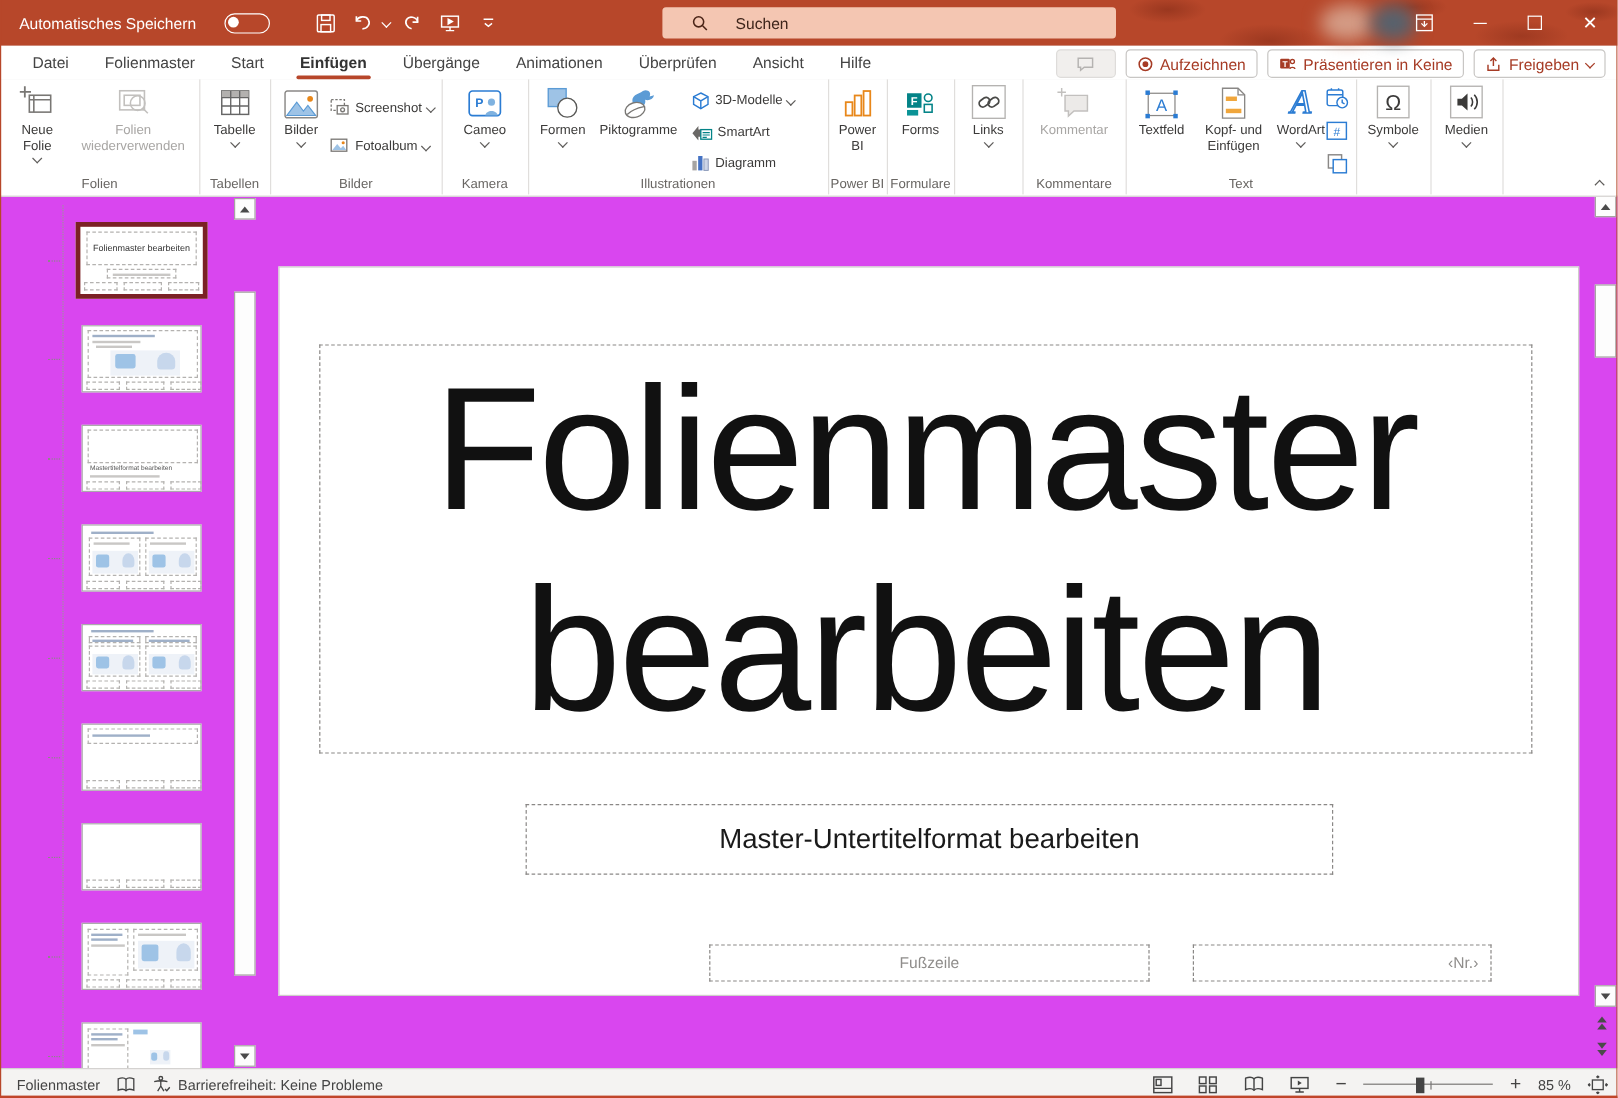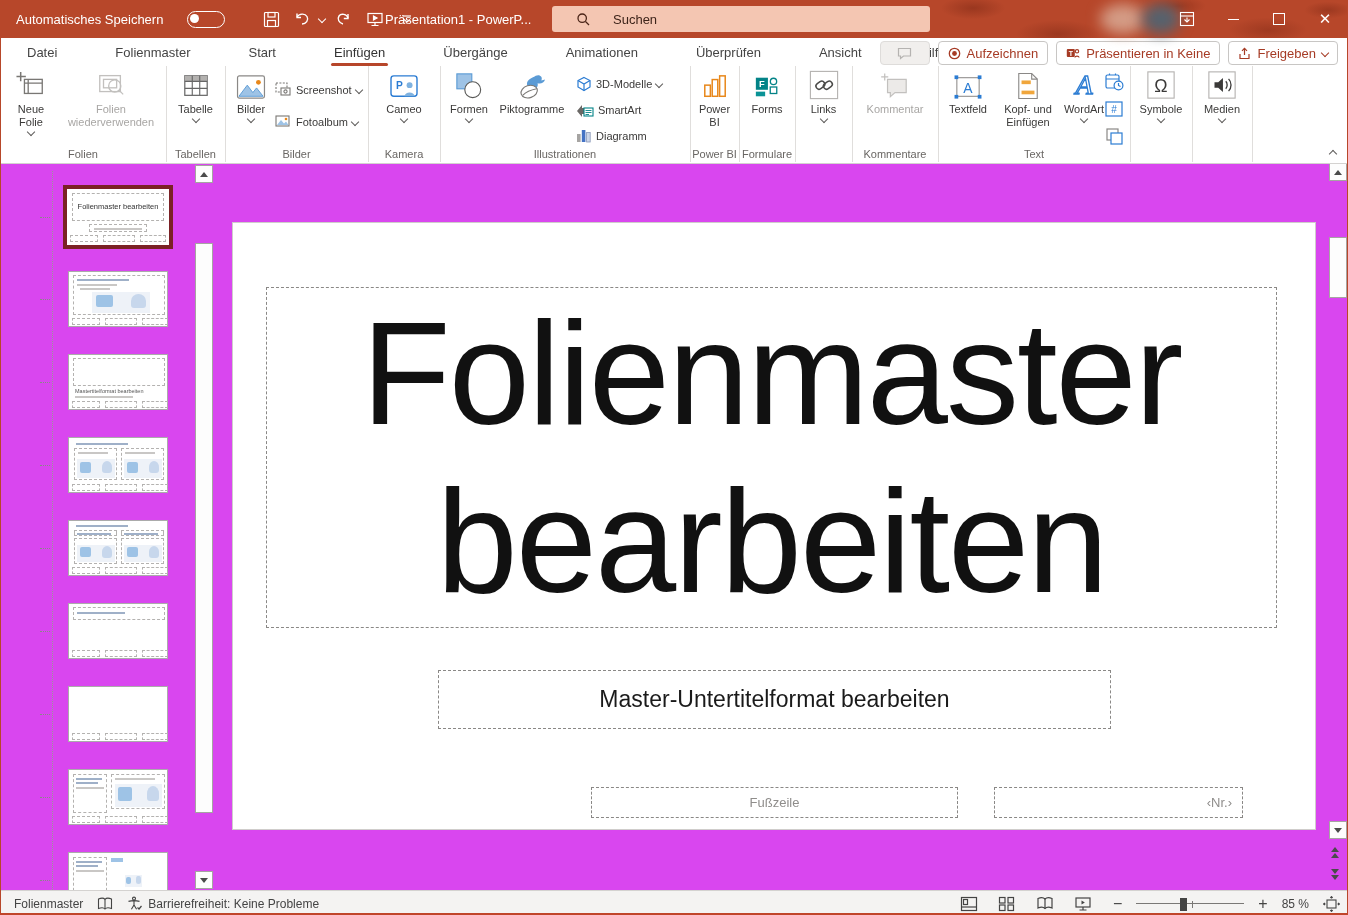--- a/index.html
+++ b/index.html
@@ -30,23 +30,23 @@
   .doc-title{position:absolute;left:385px;top:0;height:38px;display:flex;align-items:center;font-size:13px;white-space:nowrap;}
   .searchbox{position:absolute;left:552px;top:6px;width:378px;height:26px;background:#f4c6b2;border-radius:3px;
              display:flex;align-items:center;color:#3d241a;font-size:13px;}
   .win-ctrls{position:absolute;right:0;top:0;height:38px;display:flex;z-index:52;}
   .win-btn{width:46px;height:38px;display:flex;align-items:center;justify-content:center;color:#fff;font-size:14px;}
   .minbar{width:11px;height:1px;background:#fff;}
   .maxbox{width:10px;height:10px;border:1px solid #fff;}
 
   
   .tabrow{position:absolute;top:38px;left:0;width:1348px;height:28px;background:#fff;z-index:40;}
-  .tabs{position:absolute;left:12px;top:0;height:28px;display:flex;align-items:center;gap:28px;}
+  .tabs{position:absolute;left:12px;top:0;height:28px;display:flex;align-items:center;}
   .tab{padding:0 15px;font-size:13px;color:#444;height:28px;display:flex;align-items:center;position:relative;white-space:nowrap;}
-  .tab.active{color:#333;font-weight:normal;}
+  .tab.active{color:#333;font-weight:bold;}
   .tab.active::after{content:"";position:absolute;left:12px;right:12px;bottom:0;height:3px;background:#b7462a;border-radius:2px;}
   .tab-right{position:absolute;right:10px;top:3px;display:flex;align-items:center;gap:8px;}
   .pill{height:22px;border:1px solid #c8c6c4;border-radius:4px;background:#fff;display:flex;align-items:center;
         padding:0 9px;gap:6px;font-size:13px;color:#a63b25;white-space:nowrap;}
   .pill-disabled{width:30px;background:#f1efed;border:1px solid #dedcda;justify-content:center;}
 
   
   .ribbon{position:absolute;top:66px;left:0;width:1348px;height:97px;background:#fff;border-bottom:1px solid #d4d2d0;z-index:30;}
   .rgroup{position:absolute;top:0;height:96px;border-right:1px solid #e0dedc;}
   .glabel{position:absolute;bottom:2px;left:0;width:100%;text-align:center;font-size:11px;color:#696663;white-space:nowrap;}
@@ -143,21 +143,20 @@
       </span>
       <span class="qat-btn">
         <svg width="12" height="10" viewBox="0 0 12 10" fill="none" stroke="#fff" stroke-width="1.2">
           <path d="M2 2 L10 2"></path>
             <path d="M3 5.5 L6 8 L9 5.5"></path>
         </svg>
       </span>
     </span>
   </div>
 
-  <div class="doc-title">Präsentation1  -  PowerP...</div>
 
   <div class="searchbox">
     <span style="margin-left:24px">
       <svg width="15" height="15" viewBox="0 0 15 15" fill="none" stroke="#4a2417" stroke-width="1.3">
         <circle cx="6.2" cy="6.2" r="4.2"></circle>
           <path d="M9.5 9.5 L13 13"></path>
       </svg>
     </span>
     <span style="margin-left:22px">Suchen</span>
   </div>

